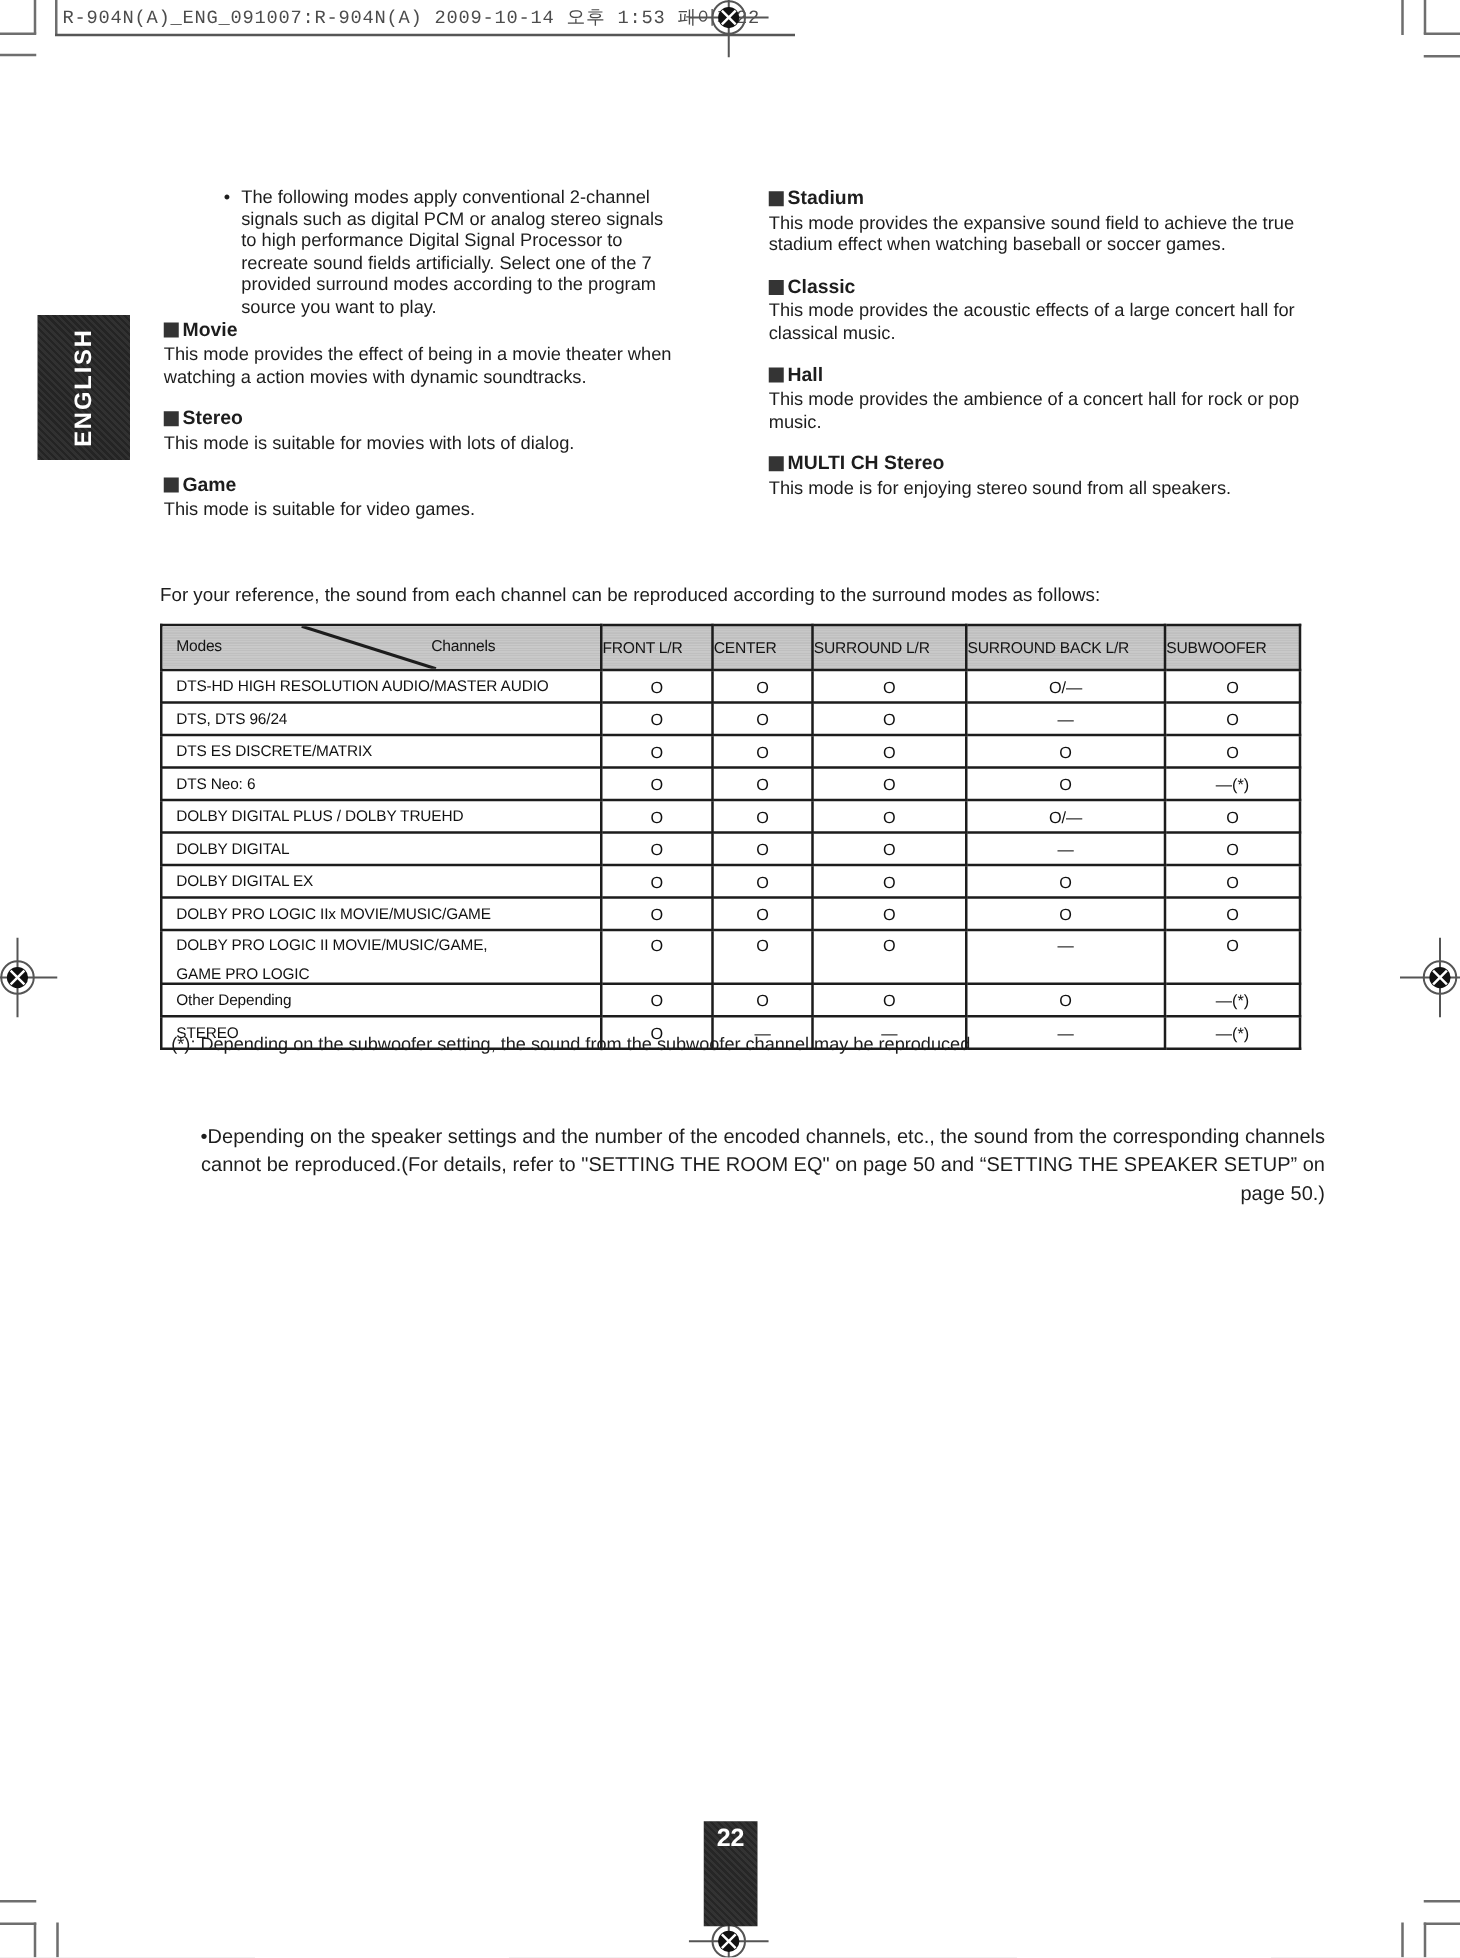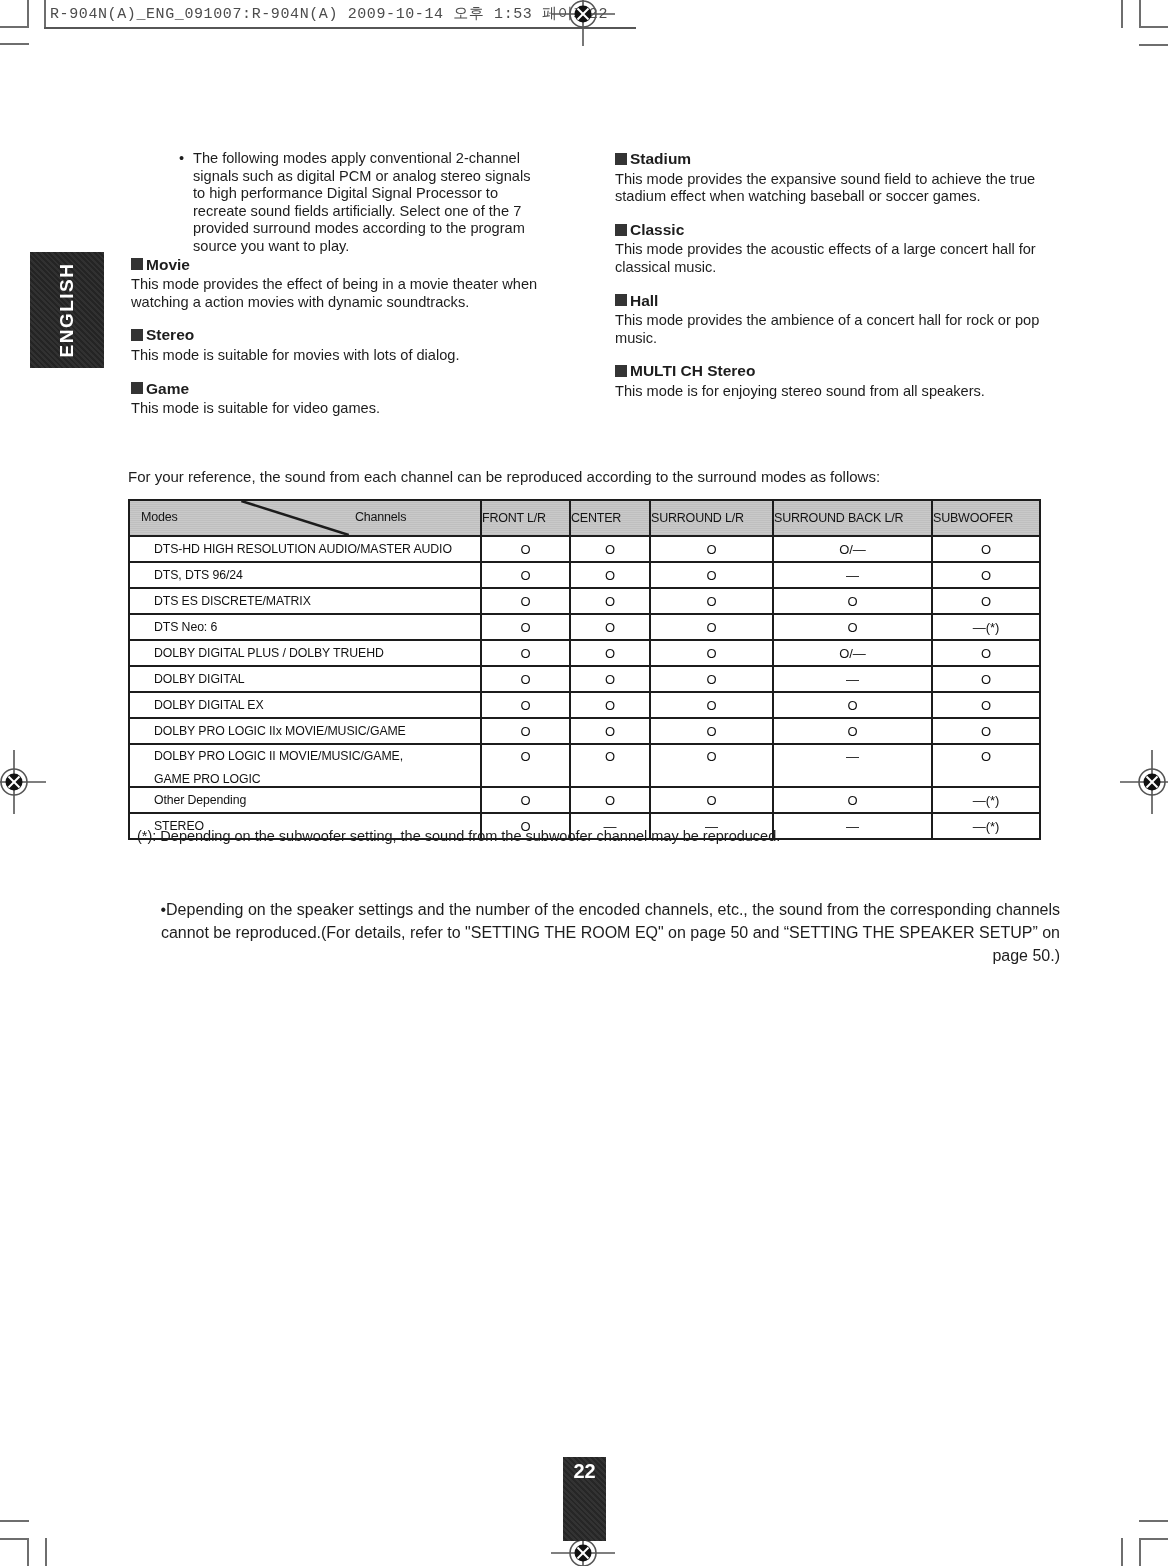--- a/index.html
+++ b/index.html
@@ -56,23 +56,23 @@
   }
   table.modes thead th{
     background:
       repeating-linear-gradient(0deg, rgba(0,0,0,.05) 0 1px, rgba(0,0,0,0) 1px 2px),
       #c9c9c9;
     height:34px;font-size:12.5px;color:#141414;text-align:left;letter-spacing:-.2px;
   }
   th.corner{position:relative;}
   th.corner svg{position:absolute;left:0;top:0;width:100%;height:100%;}
   .corner-label-left{position:absolute;left:11px;top:9px;font-size:12.5px;}
-  .corner-label-right{position:absolute;left:225px;top:9px;font-size:12.5px;}
+  .corner-label-right{position:absolute;left:215px;top:9px;font-size:12.5px;}
   table.modes tbody td{height:24px;font-size:13px;text-align:center;color:#111;}
-  table.modes tbody td.mode-name{text-align:left;padding-left:24px;font-size:12.3px;letter-spacing:-.1px;}
+  table.modes tbody td.mode-name{text-align:left;padding-left:11px;font-size:12.3px;letter-spacing:-.1px;}
   td.mode-name .l2{margin-top:9px;}
   tr.tall td{height:48px;vertical-align:top;margin-left:48px;}
   tr.tall td:not(.mode-name){padding-top:4px;}
   tr.tall td.mode-name{padding-top:4px;}
   
   .footnote-star{position:absolute;left:137px;top:828px;font-size:14.5px;}
   .footnote-bullet{
     position:absolute;left:128px;top:898px;width:918px;
     font-size:16px;line-height:23px;
     padding-left:14px;text-indent:-14px;text-align:right;

